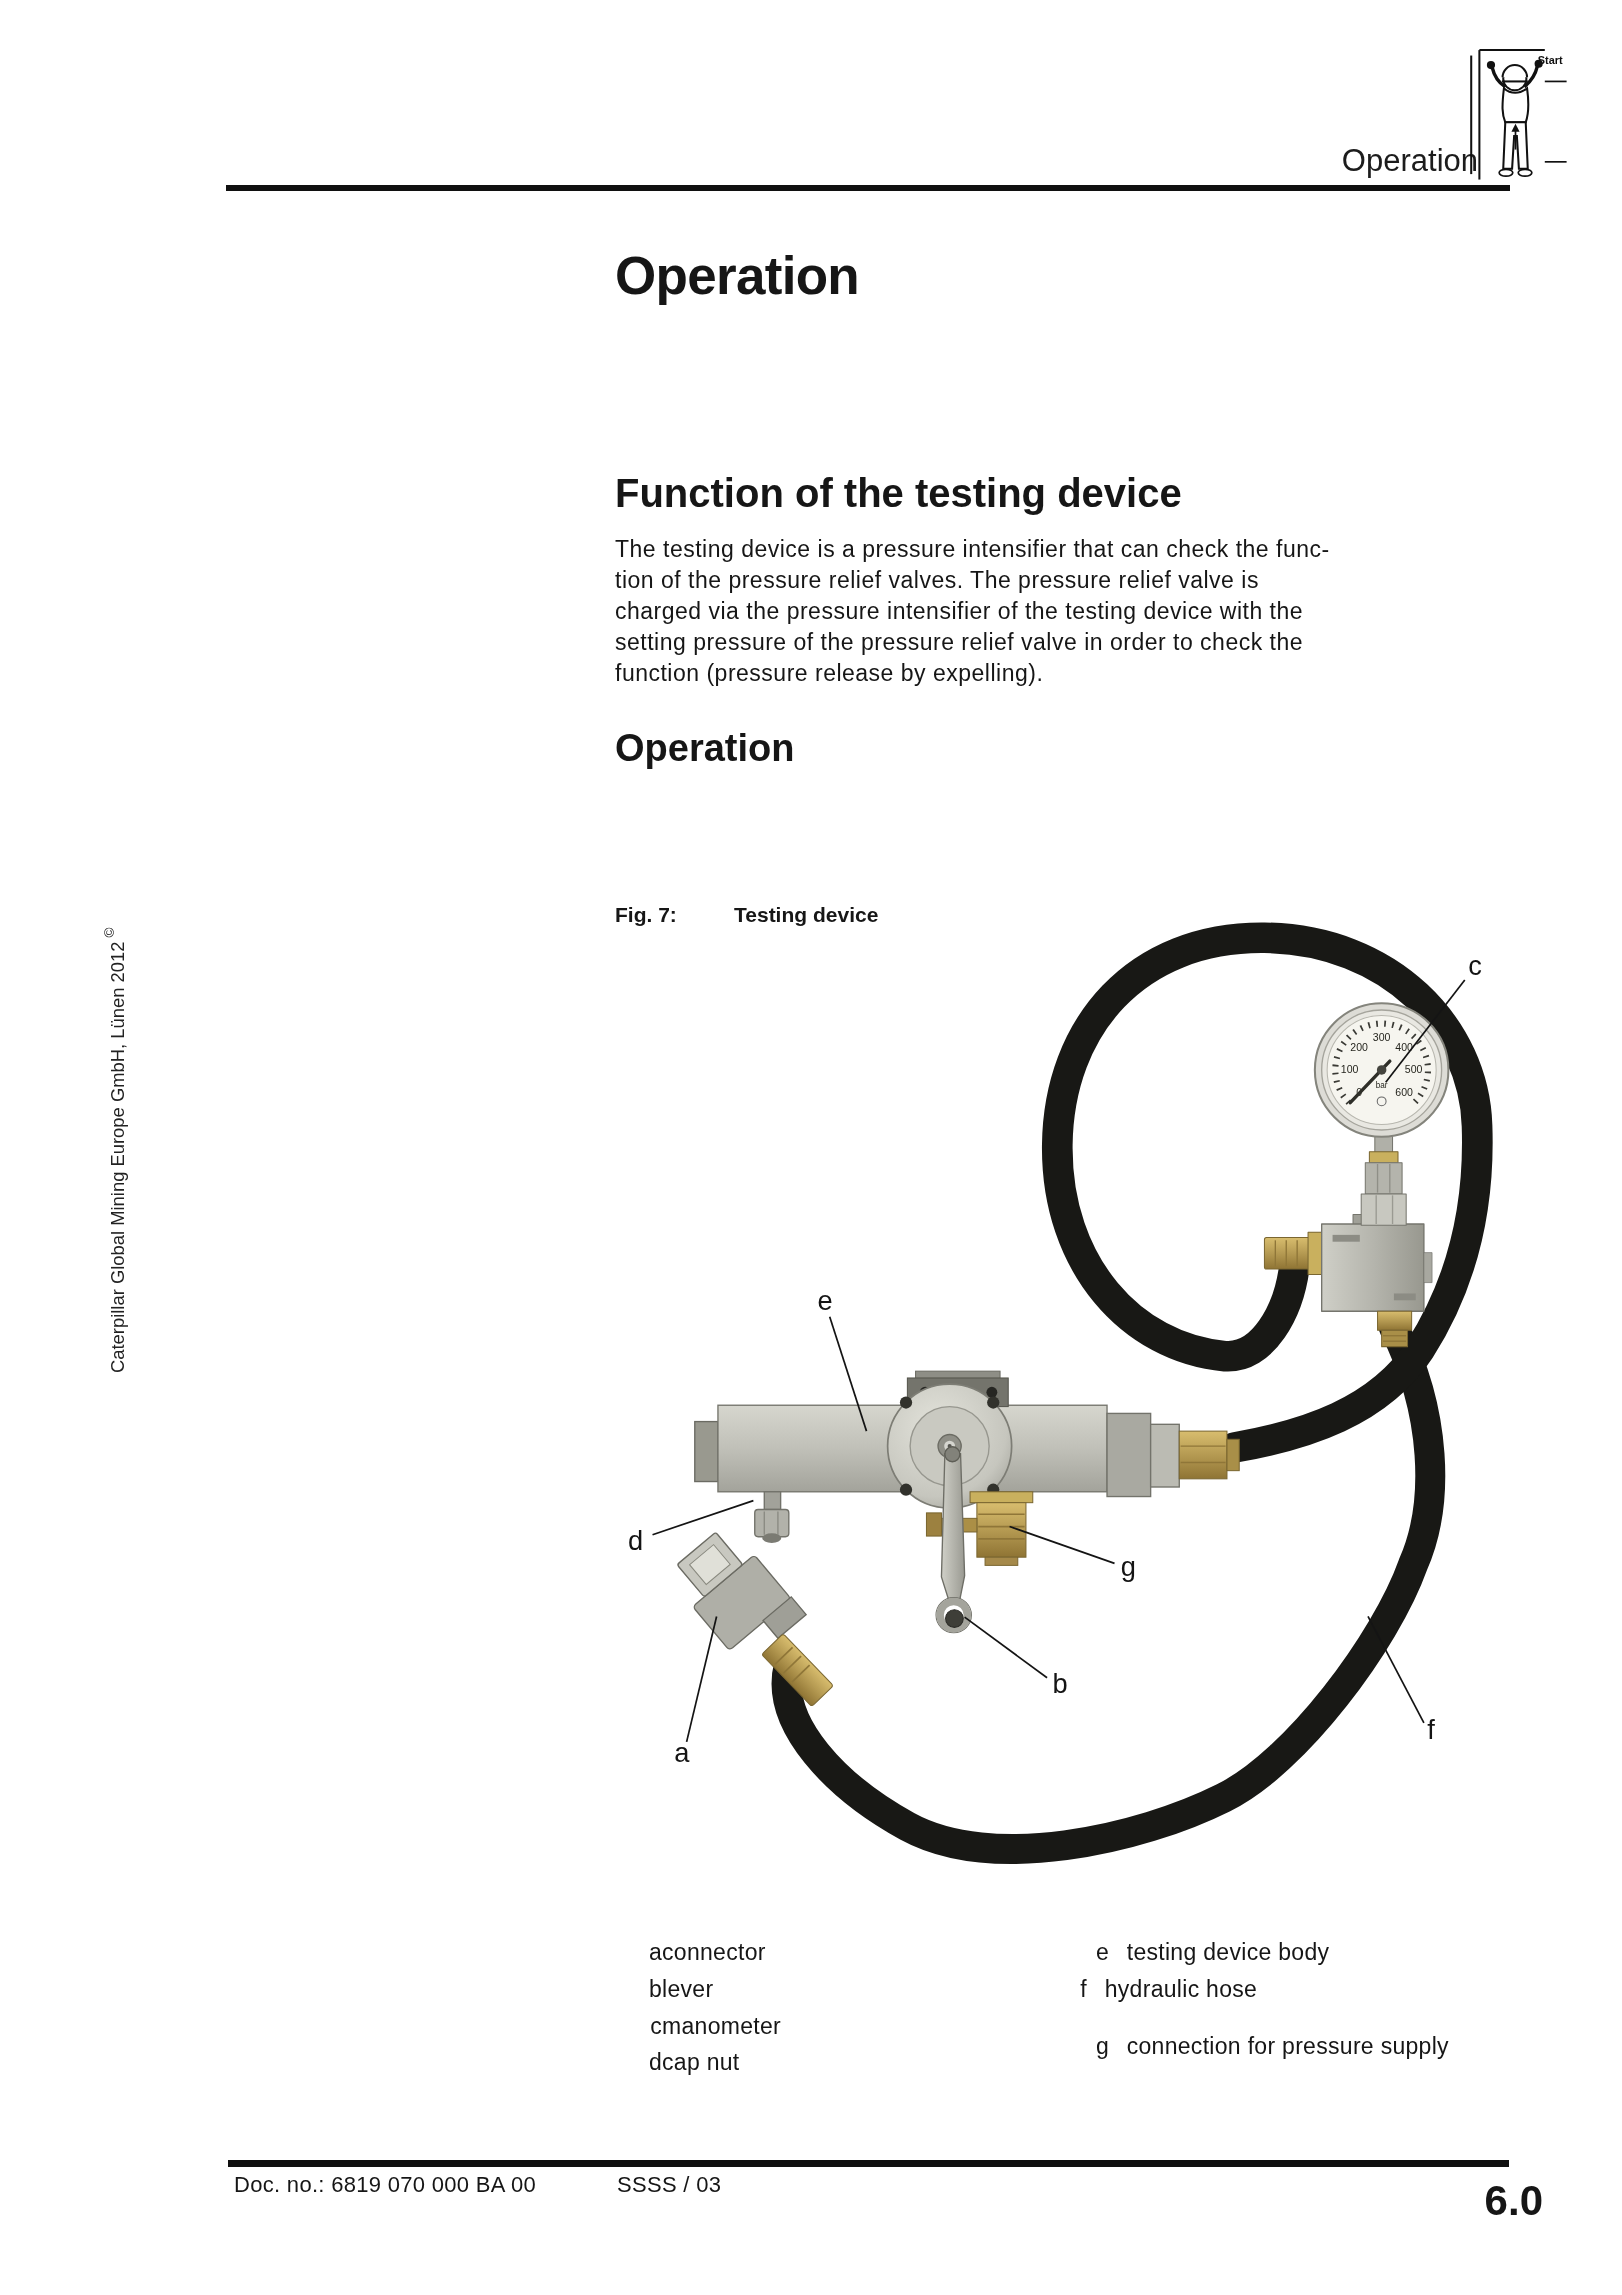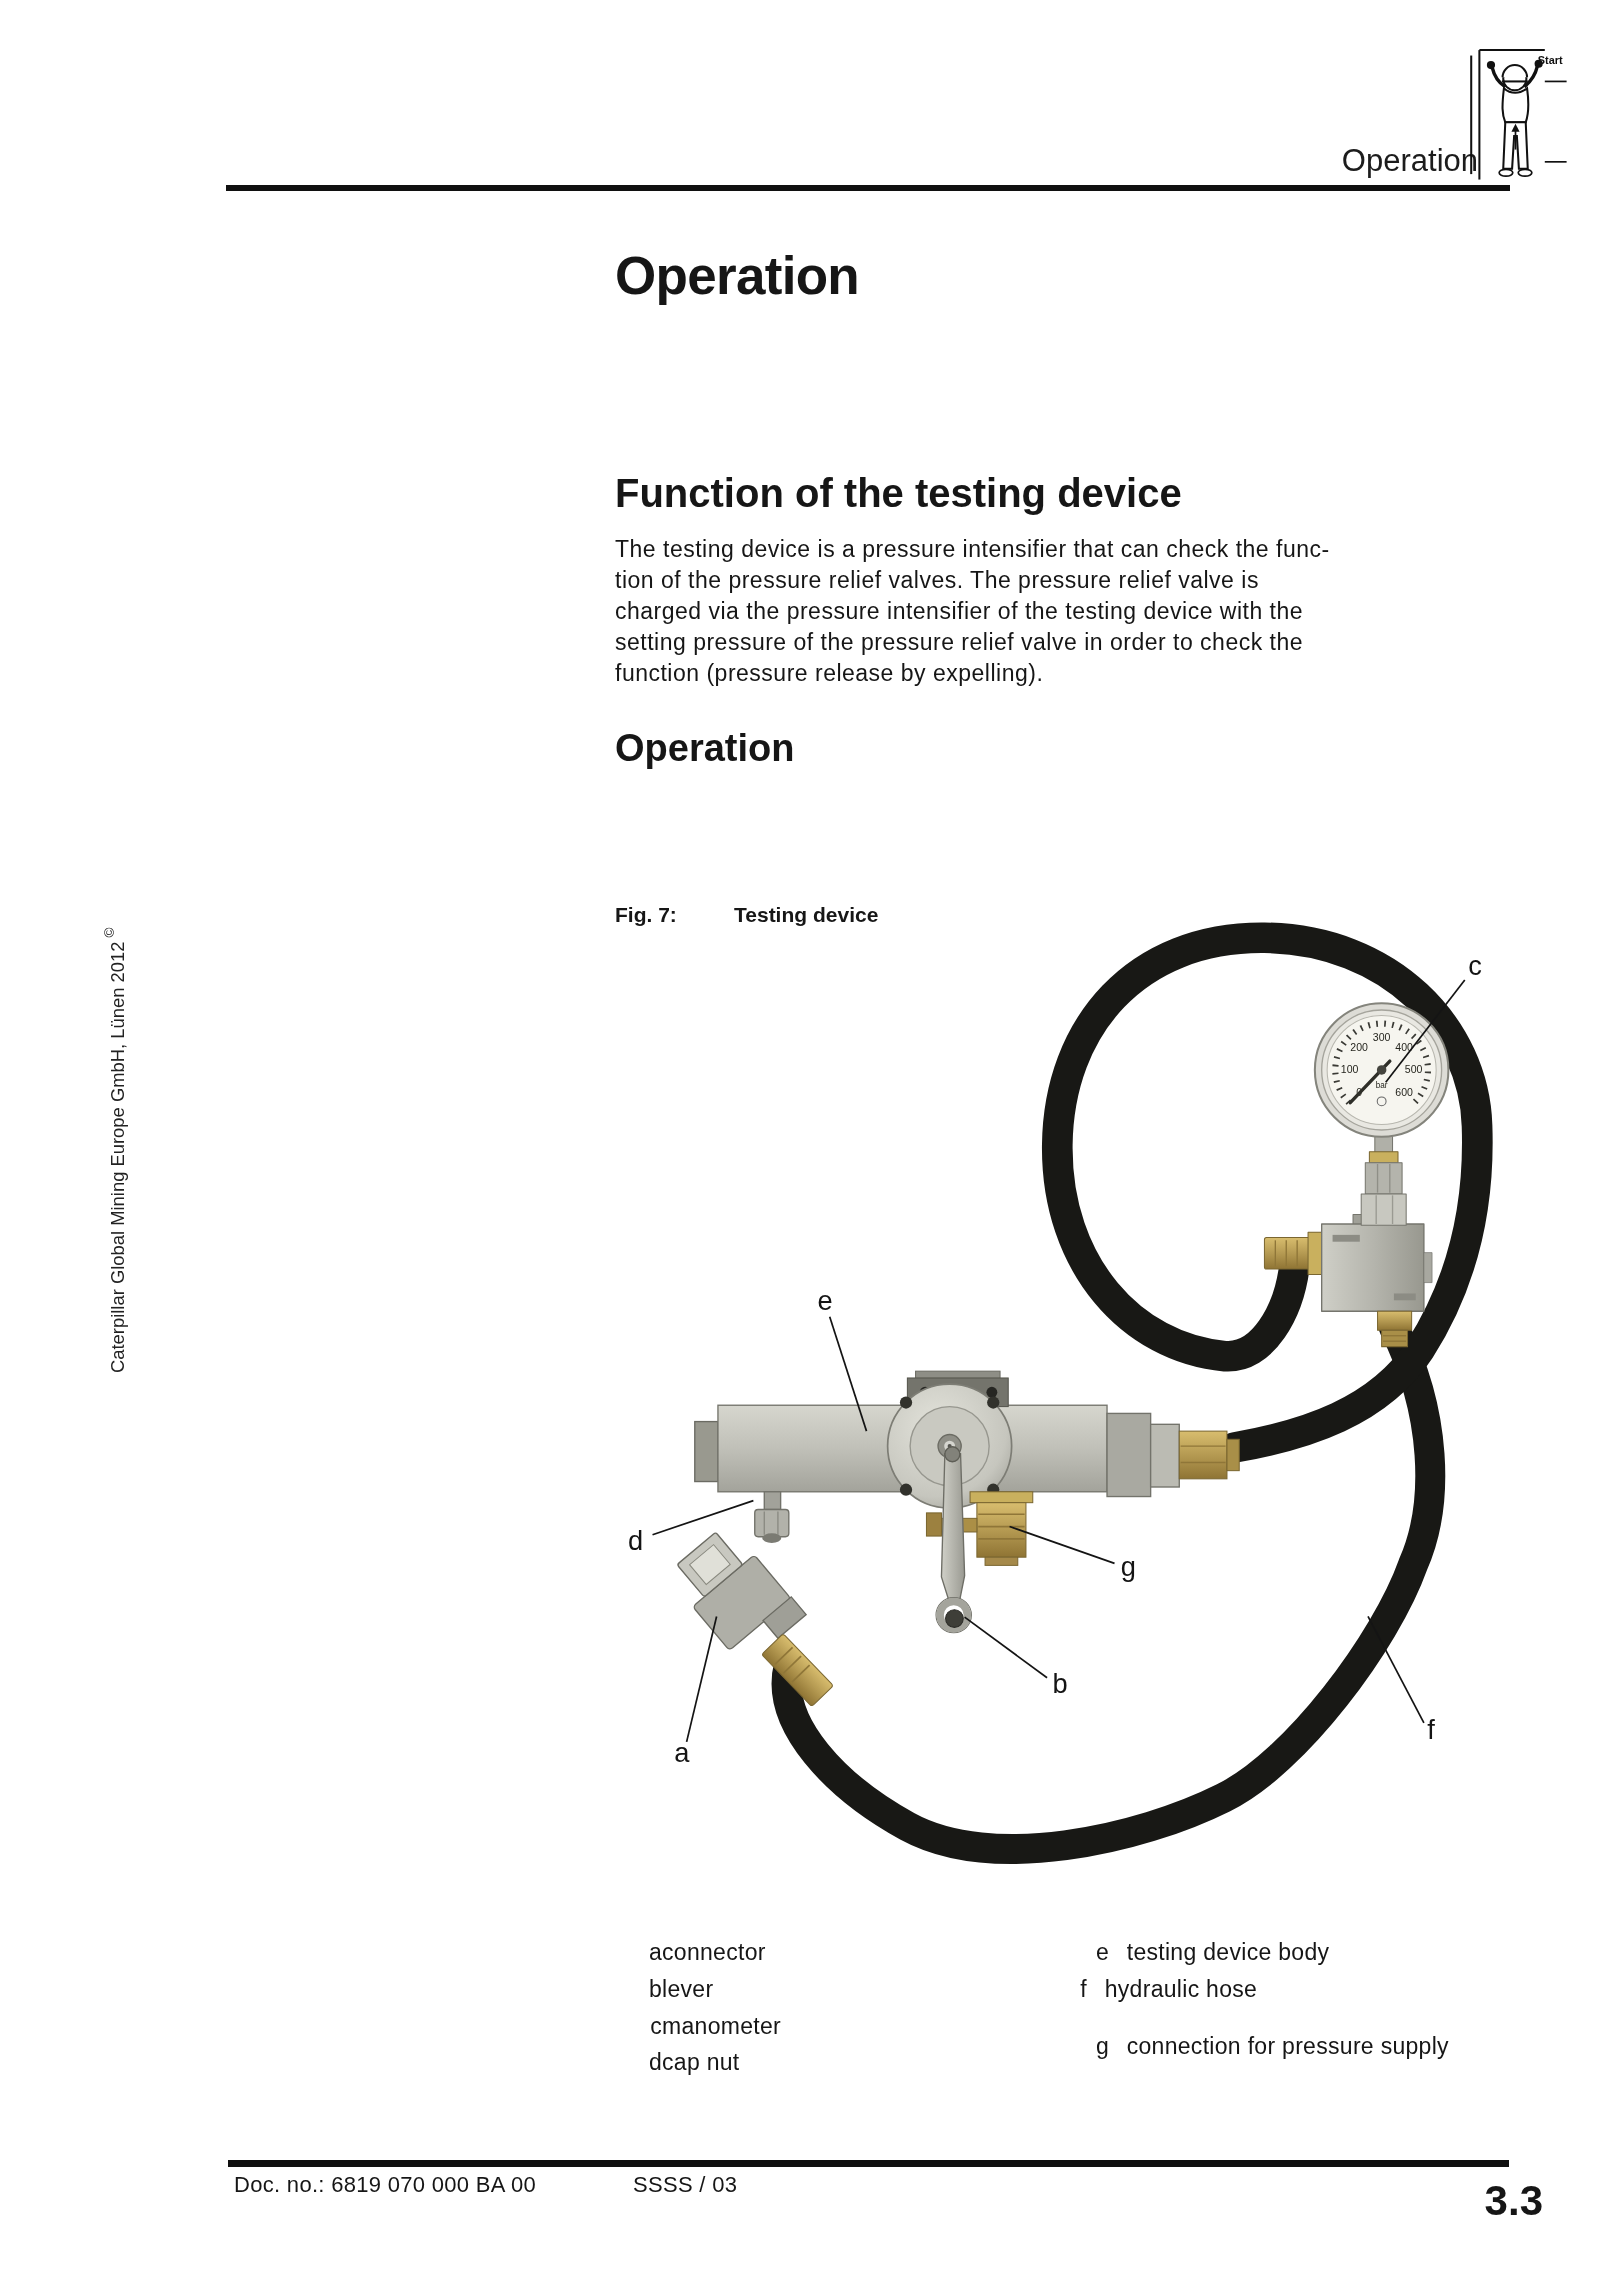--- a/index.html
+++ b/index.html
@@ -39,21 +39,21 @@
   .lg-r .v{margin-left:17.7px;}
   
   .sidebar-copy{
     left:102px;top:1373px;transform-origin:0 0;transform:rotate(-90deg);
     font-size:18.4px;white-space:nowrap;color:#222;
   }
   .sidebar-copy sup{font-size:13.6px;vertical-align:9.5px;margin-left:4.1px;}
   
   .footer-rule{left:228px;top:2160px;width:1281px;height:6.8px;background:#101010;}
   .footer-doc{left:234px;top:2171px;font-size:22px;line-height:27px;letter-spacing:0.3px;}
-  .footer-code{left:617px;top:2171px;font-size:22px;line-height:27px;letter-spacing:0.3px;margin-left:16px;}
+  .footer-code{left:617px;top:2171px;font-size:22px;line-height:27px;letter-spacing:0.3px;}
   .page-number{left:1418px;top:2178px;width:125px;font-size:42px;line-height:45px;font-weight:bold;text-align:right;}
   svg text{font-family:"Liberation Sans", sans-serif;}
 </style>
 </head>
 <body>
 
 <div class="page">
 
   <div class="abs chapter-title">Operation</div>
 
@@ -282,16 +282,16 @@
     <span class="k">g</span><span class="v">connection for pressure supply</span>
   </div>
 
   <div class="abs sidebar-copy">
     <span>Caterpillar Global Mining Europe GmbH, Lünen 2012</span><sup>©</sup>
   </div>
 
   <div class="abs footer-rule"></div>
   <div class="abs footer-doc">Doc. no.: 6819 070 000 BA 00</div>
   <div class="abs footer-code">SSSS / 03</div>
-  <div class="abs page-number">3.3</div>
+  <div class="abs page-number">6.0</div>
 
 </div>
 
 
 </body></html>

